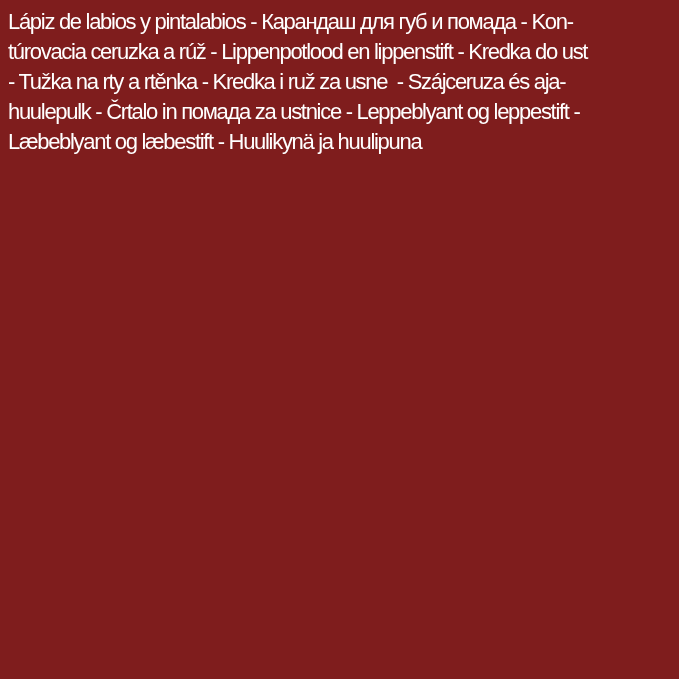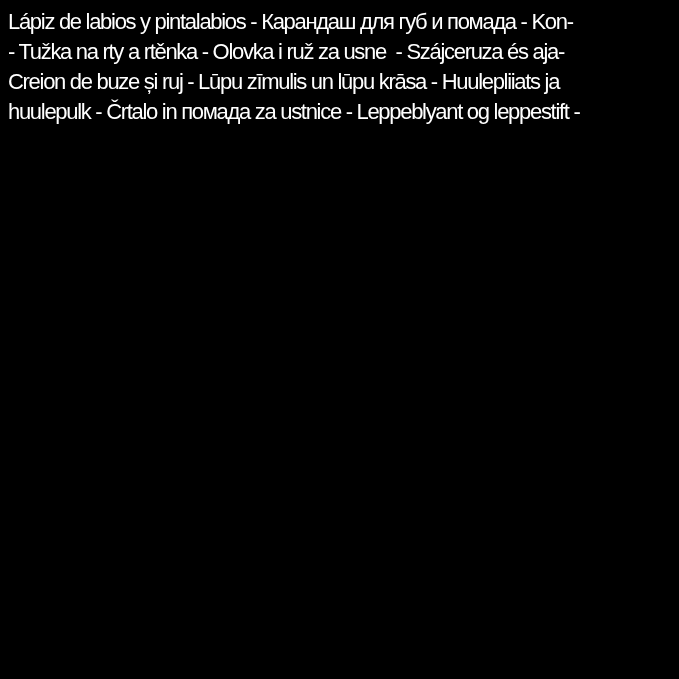--- a/index.html
+++ b/index.html
@@ -3,21 +3,21 @@
 <meta charset="utf-8">
 <style>
   html, body {
     margin: 0;
     padding: 0;
   }
   .canvas {
     position: relative;
     width: 679px;
     height: 679px;
-    background: #000000;
+    background: #7f1d1d;
     overflow: hidden;
     font-family: "Liberation Sans", sans-serif;
   }
   .text-block {
     position: absolute;
     top: 7px;
     left: 8px;
     right: 0;
     color: #ffffff;
     font-size: 22px;
@@ -28,17 +28,18 @@
   .line {
     white-space: pre;
   }
 </style>
 </head>
 <body>
 
 <div class="canvas">
   <div class="text-block">
     <div class="line">Lápiz de labios y pintalabios - Карандаш для губ и помада - Kon-</div>
-    <div class="line">- Tužka na rty a rtěnka - Olovka i ruž za usne  - Szájceruza és aja-</div>
-    <div class="line">Creion de buze și ruj - Lūpu zīmulis un lūpu krāsa - Huulepliiats ja</div>
+    <div class="line">túrovacia ceruzka a rúž - Lippenpotlood en lippenstift - Kredka do ust</div>
+    <div class="line">- Tužka na rty a rtěnka - Kredka i ruž za usne  - Szájceruza és aja-</div>
     <div class="line">huulepulk - Črtalo in помада za ustnice - Leppeblyant og leppestift -</div>
+    <div class="line">Læbeblyant og læbestift - Huulikynä ja huulipuna</div>
   </div>
 </div>
 
 </body></html>

